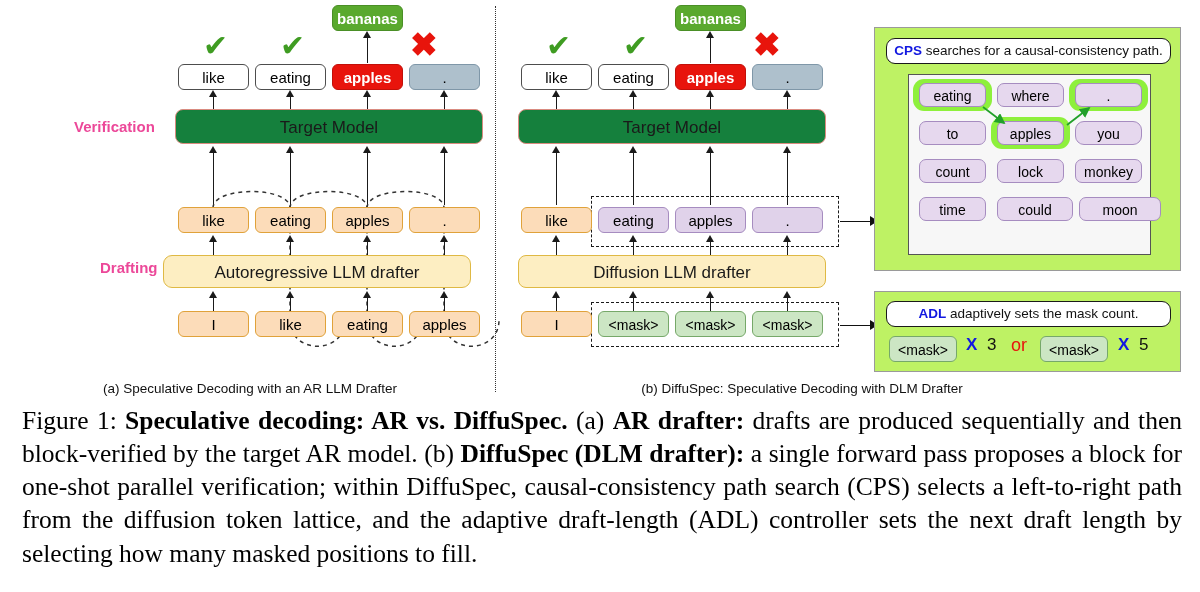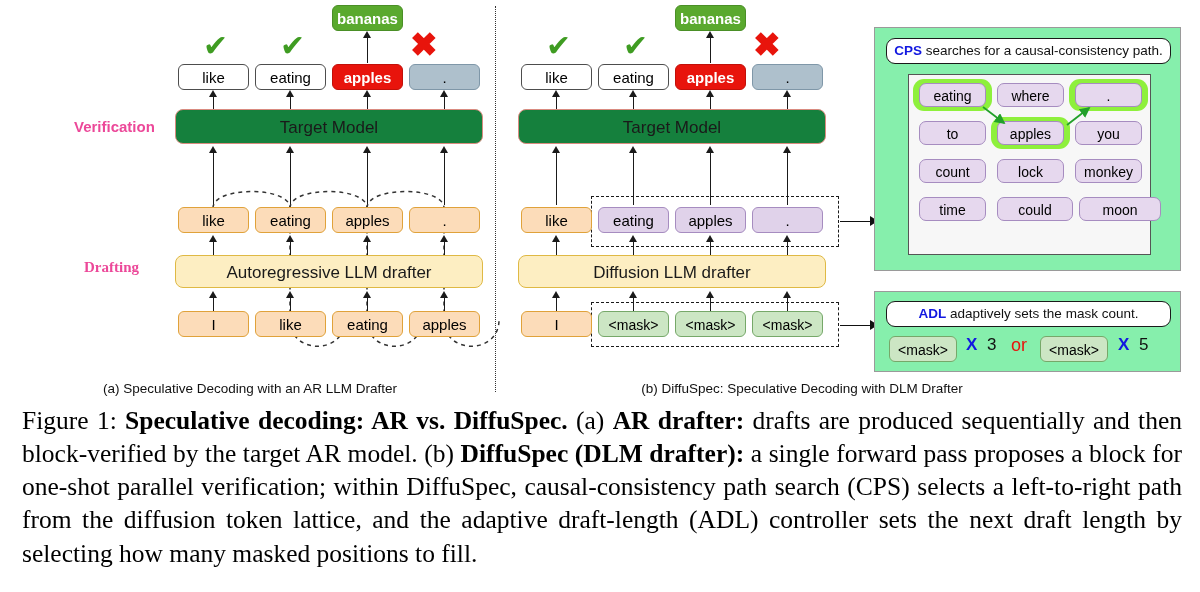--- a/index.html
+++ b/index.html
@@ -41,42 +41,42 @@
   .dashbox{position:absolute;border:1.7px dashed #1a1a1a;box-sizing:border-box;}
   .divider{position:absolute;border-left:1.7px dotted #333;}
 
   .capt{position:absolute;font-size:13.5px;color:#111;text-align:center;white-space:nowrap;}
 
   
   .check{position:absolute;color:#3f9c22;font-size:30px;font-weight:bold;line-height:1;font-family:"DejaVu Sans",sans-serif;}
   .cross{position:absolute;color:#e8140c;font-size:33px;font-weight:bold;line-height:1;font-family:"Liberation Sans",sans-serif;}
 
   
-  .panel{position:absolute;background:#86efac;border:1.5px solid #9a9a9a;box-sizing:border-box;}
+  .panel{position:absolute;background:#bef264;border:1.5px solid #9a9a9a;box-sizing:border-box;}
   .pillbox{position:absolute;background:#ffffff;border:1.8px solid #1a1a1a;border-radius:9px;
            box-sizing:border-box;text-align:center;font-size:13.5px;color:#111;white-space:nowrap;}
   .kw{color:#1218e0;font-weight:bold;}
   .latframe{position:absolute;background:#f7f7f7;border:1.5px solid #555;box-sizing:border-box;}
   .latcap{position:absolute;font-size:14px;color:#111;text-align:center;width:100%;}
   .glow{position:absolute;background:#8ef03c;border-radius:11px;}
 
   
   .figcap{position:absolute;left:22px;top:404px;width:1160px;font-family:"Liberation Serif",serif;
           font-size:25.5px;line-height:1.30;color:#000;text-align:justify;}
   .figcap b{font-weight:bold;}
 </style>
 </head>
 <body>
 
 <div class="fig">
 
   <div class="divider" style="left:495px;top:6px;height:386px;"></div>
 
   <div class="rowlabel" style="left:74px;top:118px;">Verification</div>
-  <div class="rowlabel" style="left:84px;top:259px;font-family:Liberation Serif, serif;">Drafting</div>
+  <div class="rowlabel" style="left:100px;top:259px;">Drafting</div>
 
   <div class="tok tok-green" style="left:332px;top:5px;width:71px;">bananas</div>
   <div class="vline" style="left:367px;top:33px;height:30px;"></div>
   <div class="vhead" style="left:363px;top:31px;"></div>
 
   <div class="check" style="left:203px;top:31px;">✔</div>
   <div class="check" style="left:280px;top:31px;">✔</div>
   <div class="cross" style="left:410px;top:28px;">✖</div>
 
   <div class="tok tok-white" style="left:178px;top:64px;width:71px;">like</div>
@@ -122,21 +122,21 @@
 
   <div class="vline" style="left:213px;top:238px;height:17px;"></div>
   <div class="vhead" style="left:209px;top:235px;"></div>
   <div class="vline" style="left:290px;top:238px;height:17px;"></div>
   <div class="vhead" style="left:286px;top:235px;"></div>
   <div class="vline" style="left:367px;top:238px;height:17px;"></div>
   <div class="vhead" style="left:363px;top:235px;"></div>
   <div class="vline" style="left:444px;top:238px;height:17px;"></div>
   <div class="vhead" style="left:440px;top:235px;"></div>
 
-  <div class="modelbox m-draft" style="left:175px;top:255px;width:308px;height:33px;line-height:33px;">
+  <div class="modelbox m-draft" style="left:163px;top:255px;width:308px;height:33px;line-height:33px;border-radius:9px;">
     <span>Autoregressive LLM drafter</span>
   </div>
 
   <div class="vline" style="left:213px;top:295px;height:26px;"></div>
   <div class="vhead" style="left:209px;top:291px;"></div>
   <div class="vline" style="left:290px;top:295px;height:26px;"></div>
   <div class="vhead" style="left:286px;top:291px;"></div>
   <div class="vline" style="left:367px;top:295px;height:26px;"></div>
   <div class="vhead" style="left:363px;top:291px;"></div>
   <div class="vline" style="left:444px;top:295px;height:26px;"></div>
@@ -237,21 +237,21 @@
       <div class="glow" style="left:4px;top:4px;width:79px;height:32px;"></div>
       <div class="glow" style="left:160px;top:4px;width:79px;height:32px;"></div>
       <div class="glow" style="left:82px;top:42px;width:79px;height:32px;"></div>
 
       <div class="tok tok-lat" style="left:10px;top:8px;width:67px;">eating</div>
       <div class="tok tok-lat" style="left:88px;top:8px;width:67px;">where</div>
       <div class="tok tok-lat" style="left:166px;top:8px;width:67px;">.</div>
 
       <div class="tok tok-lat" style="left:10px;top:46px;width:67px;">to</div>
       <div class="tok tok-lat" style="left:88px;top:46px;width:67px;">apples</div>
-      <div class="tok tok-lat" style="left:166px;top:46px;width:67px;">you</div>
+      <div class="tok tok-lat" style="left:166px;top:46px;width:67px;border-radius:9px;">you</div>
 
       <div class="tok tok-lat" style="left:10px;top:84px;width:67px;">count</div>
       <div class="tok tok-lat" style="left:88px;top:84px;width:67px;">lock</div>
       <div class="tok tok-lat" style="left:166px;top:84px;width:67px;">monkey</div>
 
       <div class="tok tok-lat" style="left:10px;top:122px;width:67px;">time</div>
       <div class="tok tok-lat" style="left:88px;top:122px;width:76px;">could</div>
       <div class="tok tok-lat" style="left:170px;top:122px;width:82px;">moon</div>
 
       <svg style="position:absolute;left:0;top:0;width:243px;height:181px;overflow:visible;">

